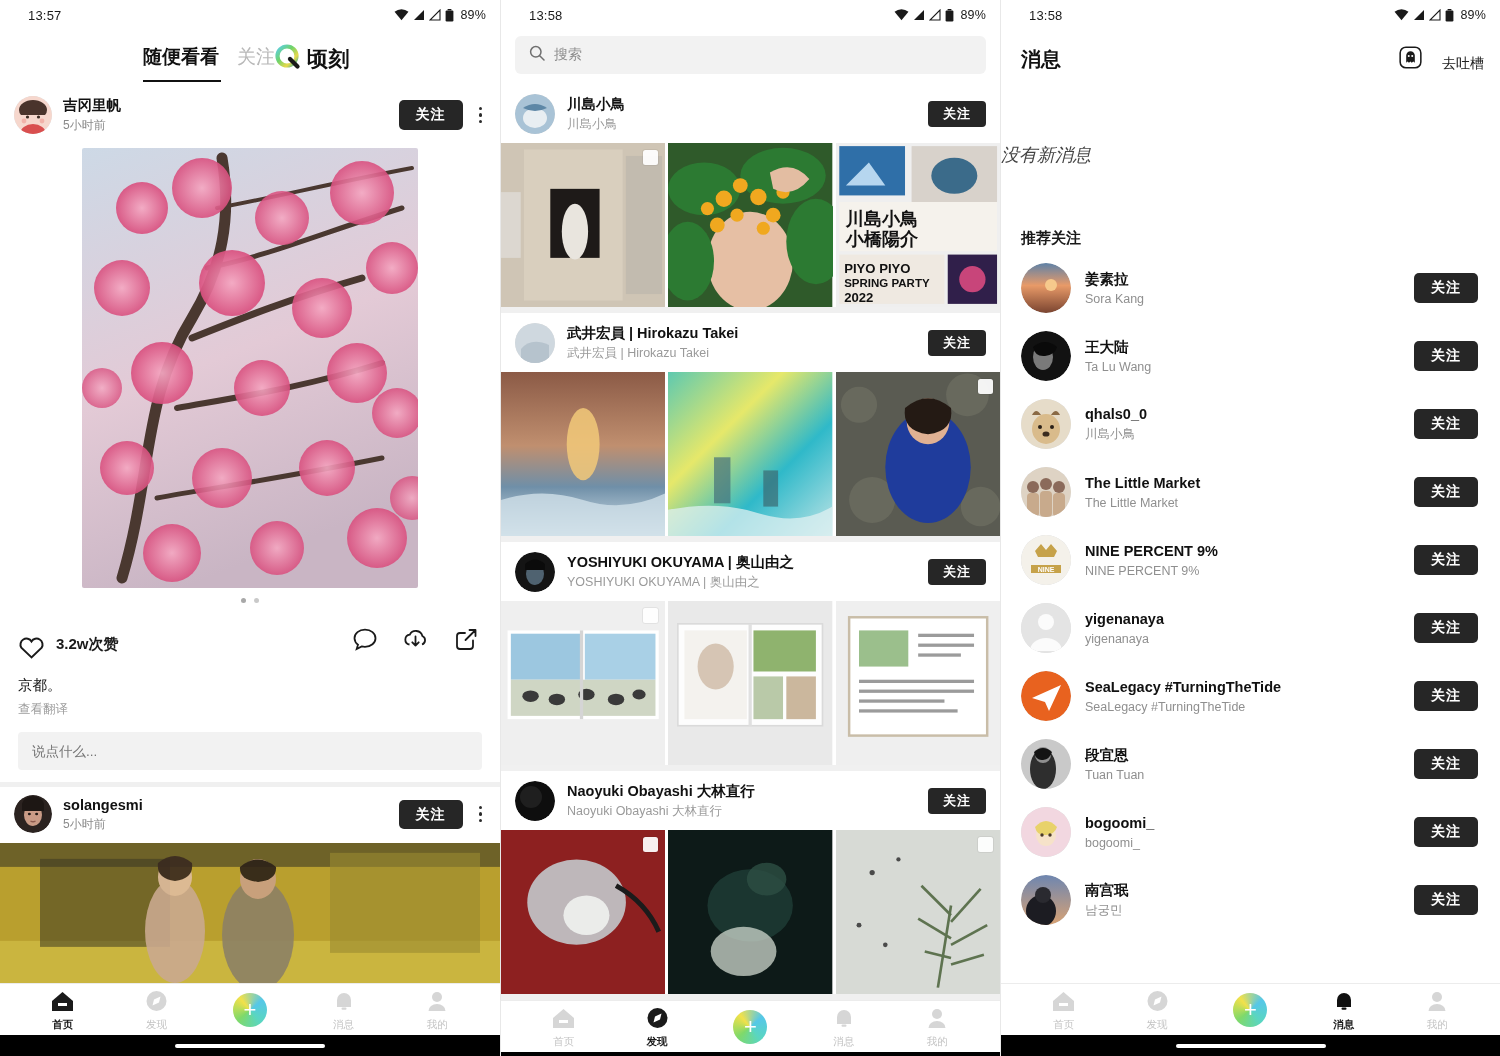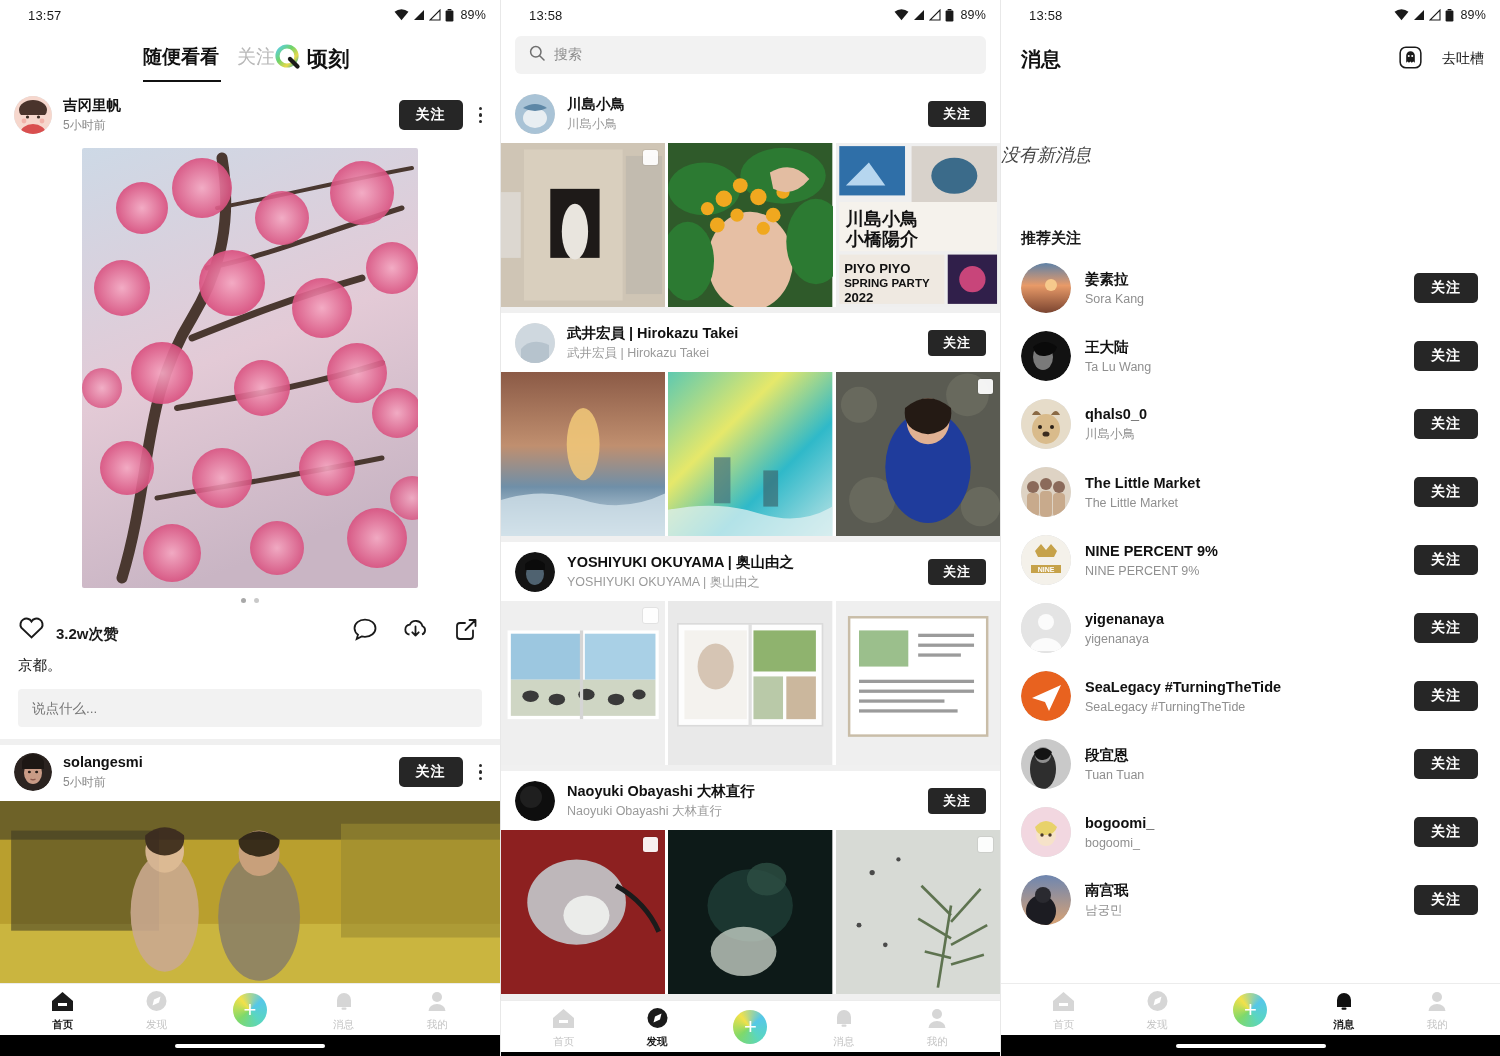--- a/index.html
+++ b/index.html
@@ -79,21 +79,21 @@
   }
   .sakura { width: 100%; height: 100%; display: block; }
   .pager { display: flex; justify-content: center; gap: 8px; padding: 10px 0 6px; }
   .pager i { width: 5px; height: 5px; border-radius: 50%; background: #c9c9c9; display: block; }
   .pager i.on { background: #a8a8a8; }
 
   .actions {
     display: flex; align-items: center; justify-content: space-between;
     padding: 6px 22px 2px 18px;
   }
-  .likes { display: flex; align-items: flex-end; gap: 11px; }
+  .likes { display: flex; align-items: flex-start; gap: 11px; margin-top: 20px; }
   .like-count { font-size: 15px; font-weight: 700; color: #1a1a1a; }
   .act-right { display: flex; align-items: center; gap: 26px; }
   .act-right span { cursor: pointer; display: inline-flex; }
 
   .caption { padding: 10px 18px 0; }
   .cap-text { font-size: 14.5px; color: #111; }
   .cap-translate { font-size: 12.5px; color: #9d9d9d; margin-top: 6px; cursor: pointer; }
 
   .comment-box { padding: 14px 18px 12px; }
   .comment-input {
@@ -135,21 +135,21 @@
     border-radius: 2.5px; box-shadow: 0 0 0 1px rgba(0,0,0,.05);
   }
 
   
   .s3-header {
     height: 58px; flex: 0 0 58px;
     display: flex; align-items: center; justify-content: space-between;
     padding: 0 16px 0 20px;
   }
   .s3-title { font-size: 20px; font-weight: 600; color: #111; }
-  .s3-feedback { display: flex; align-items: center; gap: 20px; cursor: pointer; }
+  .s3-feedback { display: flex; align-items: flex-end; gap: 20px; cursor: pointer; }
   .s3-fb-text { font-size: 14px; color: #222; }
   .empty-msg {
     text-align: left; font-size: 18px; color: #444;
     padding: 55px 0 0;
     font-style: italic;
   }
   .rec-title { font-size: 15px; font-weight: 600; color: #1a1a1a; padding: 62px 0 6px 20px; }
   .rec-list { flex: 1 1 auto; }
   .rec-row {
     display: flex; align-items: center; justify-content: space-between;
@@ -351,20 +351,21 @@
           <svg width="24" height="23" viewBox="0 0 24 23">
               <path d="M19 12.5v5.5a3 3 0 0 1-3 3H6a3 3 0 0 1-3-3V8a3 3 0 0 1 3-3h5" fill="none" stroke="#1a1a1a" stroke-width="1.8" stroke-linecap="round"></path>
               <path d="M11.5 12 21.5 2m0 0h-6m6 0v6" fill="none" stroke="#1a1a1a" stroke-width="1.8" stroke-linecap="round"></path>
             </svg>
         </span>
       </div>
     </div>
 
     <div class="caption">
       <div class="cap-text">京都。</div>
+      <div class="cap-translate">查看翻译</div>
     </div>
 
     <div class="comment-box">
       <input class="comment-input" placeholder="说点什么..." style="">
     </div>
 
     <div class="divider-thick"></div>
 
     <div class="post-head">
       <div class="post-user">

